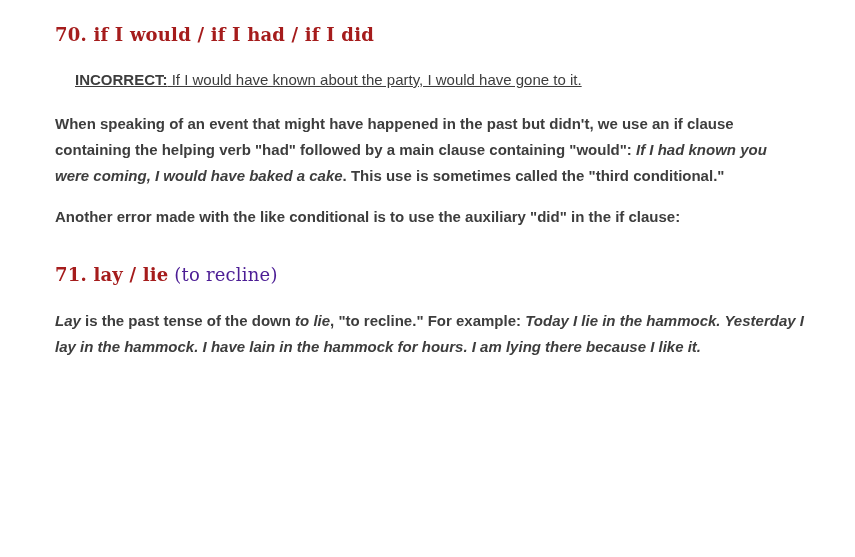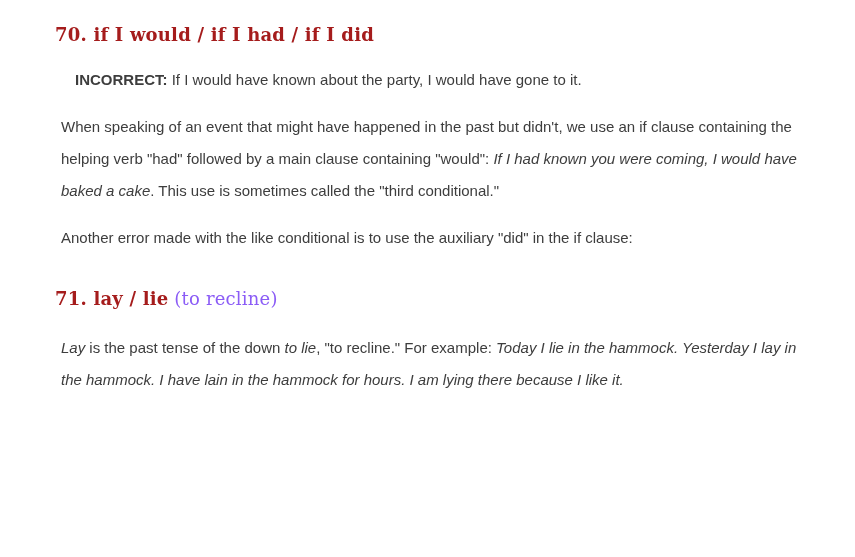--- a/index.html
+++ b/index.html
@@ -25,32 +25,34 @@
     font-family: "DejaVu Serif", "Liberation Serif", serif;
     font-size: 18px;
     font-weight: bold;
     color: #a51c1c;
     margin: 0 0 22px 0;
     letter-spacing: 0.2px;
     line-height: 22px;
   }
   h2.section-heading .heading-suffix {
     font-weight: normal;
-    color: #8b5cf6;
+    color: #4c1d95;
   }
   .example-block {
     margin: 12px 0 19px 20px;
     line-height: 24px;
+    text-decoration: underline;
   }
   .example-line .example-label {
     font-weight: bold;
   }
   p.body-paragraph {
-    margin: 0 0 15px 6px;
-    line-height: 32px;
+    margin: 0 0 15px 0;
+    line-height: 26px;
+    font-weight: bold;
   }
   p.body-paragraph em {
     font-style: italic;
   }
   .section-71 {
     margin-top: 34px;
   }
   .section-71 .example-block {
     margin-bottom: 24px;
   }

